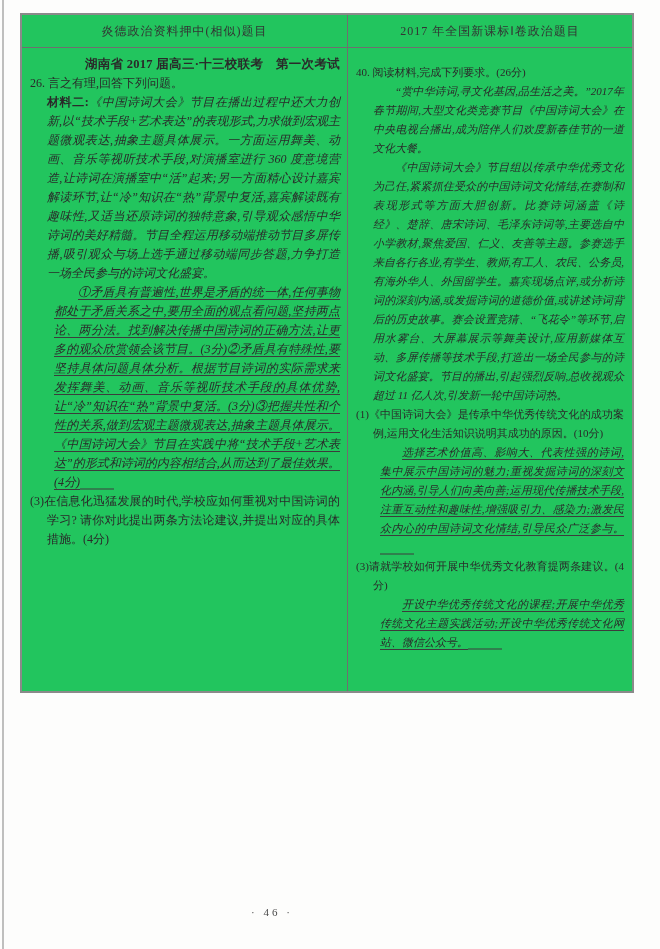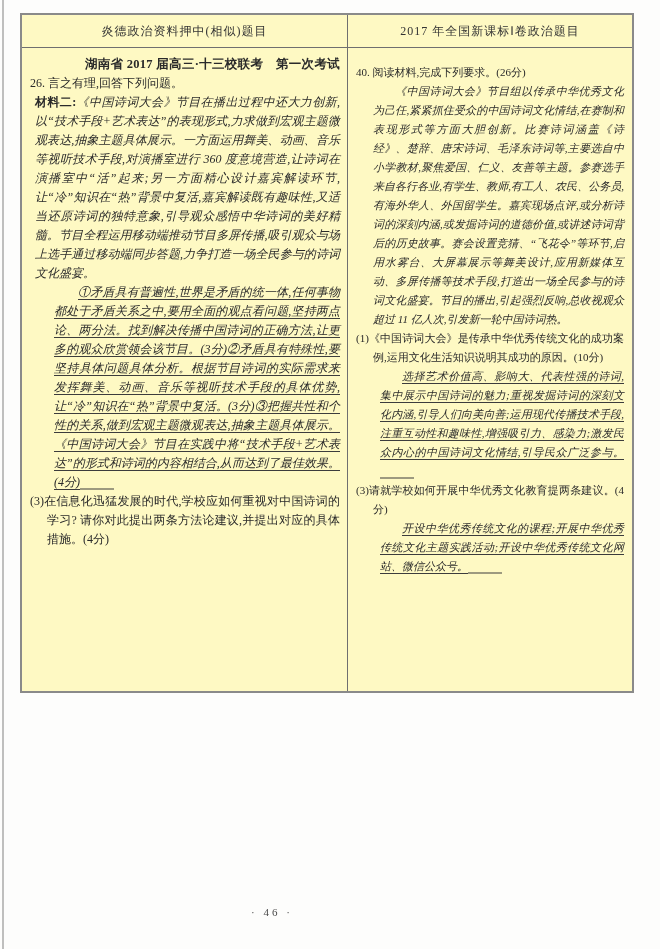--- a/index.html
+++ b/index.html
@@ -16,21 +16,21 @@
     background:#aaa; opacity:.75;
   }
   .sheet {
     position:absolute; left:20px; top:13px;
     width:614px; height:680px;
     border:2px solid #8a8a8a;
     box-sizing:border-box;
     display:grid;
     grid-template-columns:326px 1fr;
     grid-template-rows:33px 1fr;
-    background:#fef9c3;
+    background:#22c55e;
   }
   .cell { box-sizing:border-box; overflow:hidden; }
   .hcell {
     border-bottom:1px solid #6f6f6f;
     display:flex; align-items:center; justify-content:center;
     font-size:12px; letter-spacing:1px; color:#333;
   }
   .hl { border-right:1px solid #6f6f6f; }
   .bl {
     border-right:1px solid #6f6f6f;
@@ -38,21 +38,21 @@
     font-size:12px; line-height:19px;
   }
   .br {
     padding:15px 8px 0 8px;
     font-size:11px; line-height:19px;
   }
   p { margin:0; }
   .jt { text-align:justify; }
   .bold-title { font-weight:bold; font-size:12.5px; letter-spacing:.3px;text-align:right; }
   .hang { padding-left:17px; text-indent:-17px; }
-  .block-ind { margin-left:5px; }
+  .block-ind { margin-left:17px; }
   .para { margin-left:17px; text-indent:2em; }
   .kai { font-style:italic; }
   .material-label { font-weight:bold; font-style:normal; }
   .ans {
     margin-left:24px; text-indent:2em;
     font-style:italic;
     text-decoration:underline;
     text-decoration-color:#3c3c3c;
     text-decoration-thickness:1px;
     text-underline-offset:3px;
@@ -90,20 +90,21 @@
 
       <p class="ans jt">①矛盾具有普遍性,世界是矛盾的统一体,任何事物都处于矛盾关系之中,要用全面的观点看问题,坚持两点论、两分法。找到解决传播中国诗词的正确方法,让更多的观众欣赏领会该节目。(3分)②矛盾具有特殊性,要坚持具体问题具体分析。根据节目诗词的实际需求来发挥舞美、动画、音乐等视听技术手段的具体优势,让“冷”知识在“热”背景中复活。(3分)③把握共性和个性的关系,做到宏观主题微观表达,抽象主题具体展示。《中国诗词大会》节目在实践中将“技术手段+艺术表达”的形式和诗词的内容相结合,从而达到了最佳效果。(4分)</p>
 
       <p class="hang jt"><span>(3)</span><span>在信息化迅猛发展的时代,学校应如何重视对中国诗词的学习? 请你对此提出两条方法论建议,并提出对应的具体措施。(4分)</span></p>
 
     </div>
 
     <div class="cell br">
       <p class="hang"><span>40.</span> <span>阅读材料,完成下列要求。(26分)</span></p>
 
+      <p class="para kai jt">“赏中华诗词,寻文化基因,品生活之美。”2017年春节期间,大型文化类竞赛节目《中国诗词大会》在中央电视台播出,成为陪伴人们欢度新春佳节的一道文化大餐。</p>
 
       <p class="para kai jt">《中国诗词大会》节目组以传承中华优秀文化为己任,紧紧抓住受众的中国诗词文化情结,在赛制和表现形式等方面大胆创新。比赛诗词涵盖《诗经》、楚辞、唐宋诗词、毛泽东诗词等,主要选自中小学教材,聚焦爱国、仁义、友善等主题。参赛选手来自各行各业,有学生、教师,有工人、农民、公务员,有海外华人、外国留学生。嘉宾现场点评,或分析诗词的深刻内涵,或发掘诗词的道德价值,或讲述诗词背后的历史故事。赛会设置竞猜、“飞花令”等环节,启用水雾台、大屏幕展示等舞美设计,应用新媒体互动、多屏传播等技术手段,打造出一场全民参与的诗词文化盛宴。节目的播出,引起强烈反响,总收视观众超过 11 亿人次,引发新一轮中国诗词热。</p>
 
       <p class="hang jt"><span>(1)</span><span>《中国诗词大会》是传承中华优秀传统文化的成功案例,运用文化生活知识说明其成功的原因。(10分)</span></p>
 
       <p class="ans jt">选择艺术价值高、影响大、代表性强的诗词,集中展示中国诗词的魅力;重视发掘诗词的深刻文化内涵,引导人们向美向善;运用现代传播技术手段,注重互动性和趣味性,增强吸引力、感染力;激发民众内心的中国诗词文化情结,引导民众广泛参与。</p>
 
       <p class="hang jt"><span>(3)</span><span>请就学校如何开展中华优秀文化教育提两条建议。(4分)</span></p>
 
       <p class="ans jt">开设中华优秀传统文化的课程;开展中华优秀传统文化主题实践活动;开设中华优秀传统文化网站、微信公众号。</p>

